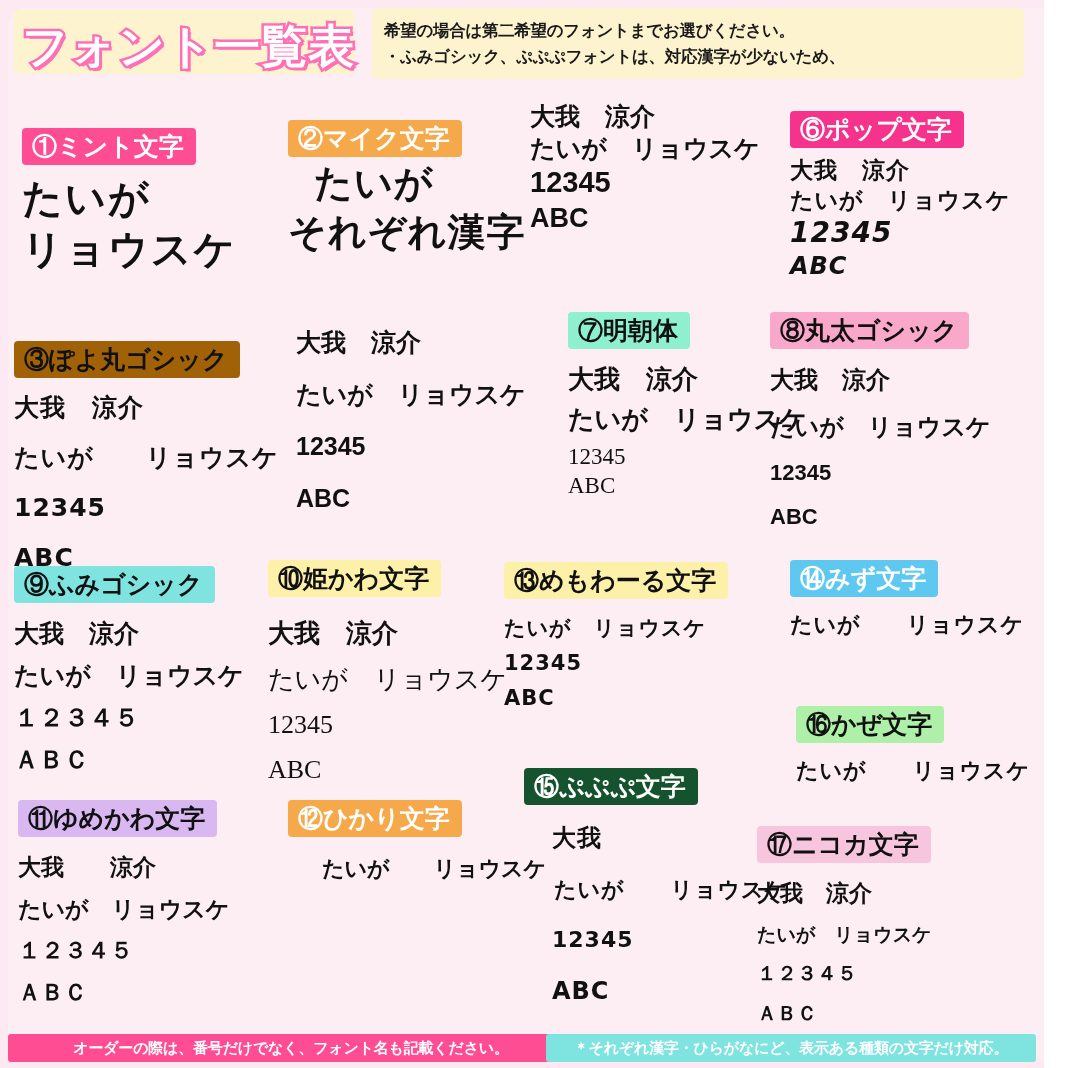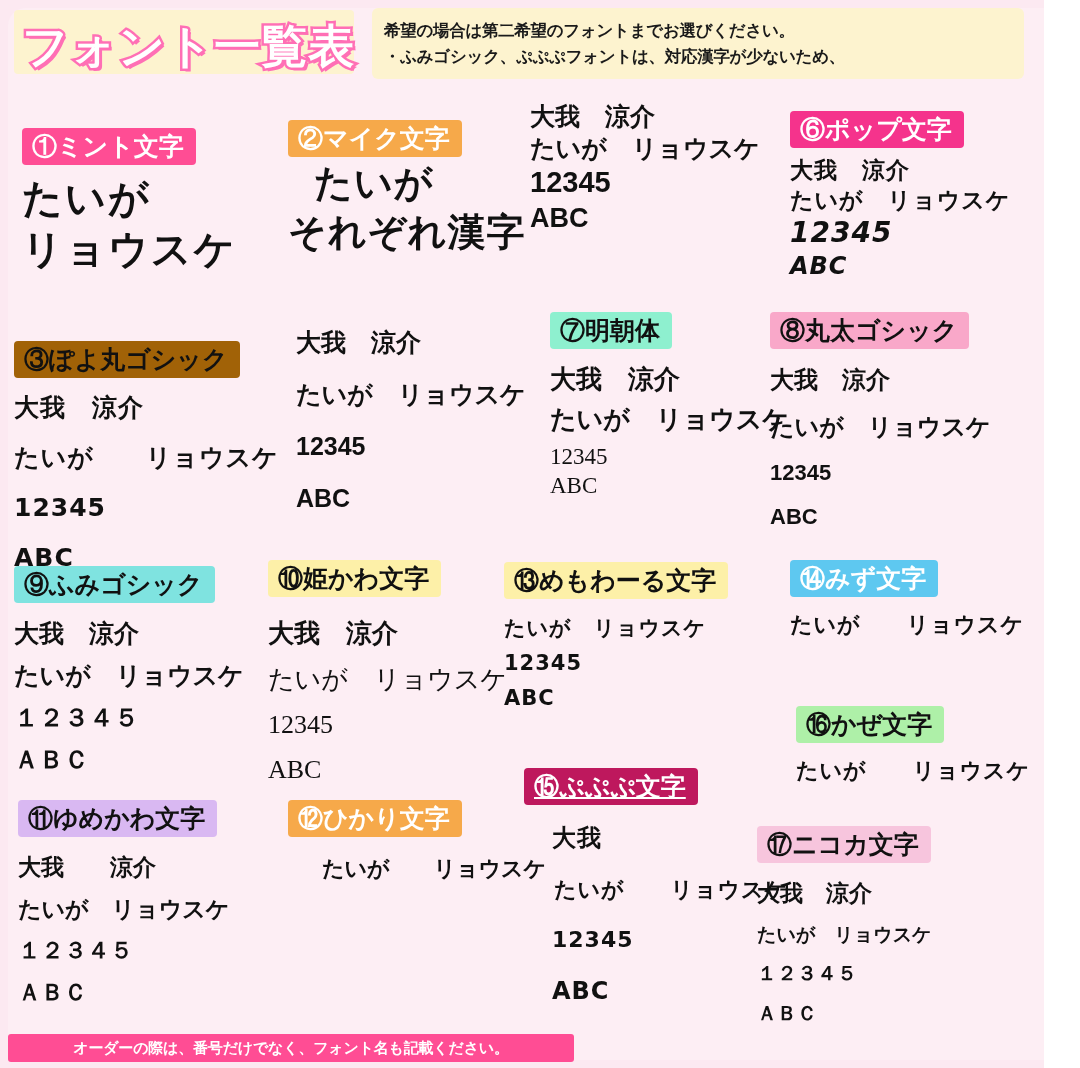--- a/index.html
+++ b/index.html
@@ -187,21 +187,21 @@
 
   <div class="card" style="left:296px; top:312px;">
     <div class="samples f-normal" style="font-size:25px; margin-top:14px;">
       <div style="margin-bottom:20px;">大我　涼介</div>
       <div style="margin-bottom:20px;">たいが　リョウスケ</div>
       <div style="margin-bottom:20px;">12345</div>
       <div>ABC</div>
     </div>
   </div>
 
-  <div class="card" style="left:550px; top:312px;">
+  <div class="card" style="left:568px; top:312px;">
     <div class="label" style="background:#8ef0cf;">⑦明朝体</div>
     <div class="samples f-mincho" style="font-size:26px; margin-top:14px;">
       <div class="f-mincho-b" style="margin-bottom:6px;">大我　涼介</div>
       <div class="f-mincho-b" style="margin-bottom:6px;">たいが　リョウスケ</div>
       <div style="font-size:23px;">12345</div>
       <div style="font-size:23px;">ABC</div>
     </div>
   </div>
 
   <div class="card" style="left:770px; top:312px;">
@@ -268,33 +268,34 @@
   </div>
 
   <div class="card" style="left:288px; top:800px;">
     <div class="label white" style="background:#f6a94a;">⑫ひかり文字</div>
     <div class="samples f-goth" style="font-size:22px; margin-top:18px; padding-left:34px;">
       <div>たいが　　リョウスケ</div>
     </div>
   </div>
 
   <div class="card" style="left:524px; top:768px;">
-    <div class="label white" style="background:#be185d;text-decoration:underline;">⑮ぷぷぷ文字</div>
+    <div class="label white" style="background:#14532d;">⑮ぷぷぷ文字</div>
     <div class="samples f-round" style="font-size:24px; margin-top:18px; padding-left:28px;">
       <div style="margin-bottom:22px;">大我</div>
       <div style="margin-bottom:22px; font-size:22px; padding-left:2px;">たいが　　リョウスケ</div>
       <div style="margin-bottom:22px; font-size:22px;">12345</div>
       <div style="font-size:24px;">ABC</div>
     </div>
   </div>
 
   <div class="card" style="left:757px; top:826px;">
     <div class="label" style="background:#f7c5dd;">⑰ニコカ文字</div>
     <div class="samples f-goth" style="font-size:23px; margin-top:16px;">
       <div style="margin-bottom:14px;">大我　涼介</div>
       <div style="margin-bottom:14px; font-size:19px;">たいが　リョウスケ</div>
       <div style="margin-bottom:14px; font-size:20px;">１２３４５</div>
       <div style="font-size:20px;">ＡＢＣ</div>
     </div>
   </div>
 
   <div class="footer-left">オーダーの際は、番号だけでなく、フォント名も記載ください。</div>
+  <div class="footer-right">＊それぞれ漢字・ひらがなにど、表示ある種類の文字だけ対応。</div>
 </div>
 
 </body></html>

